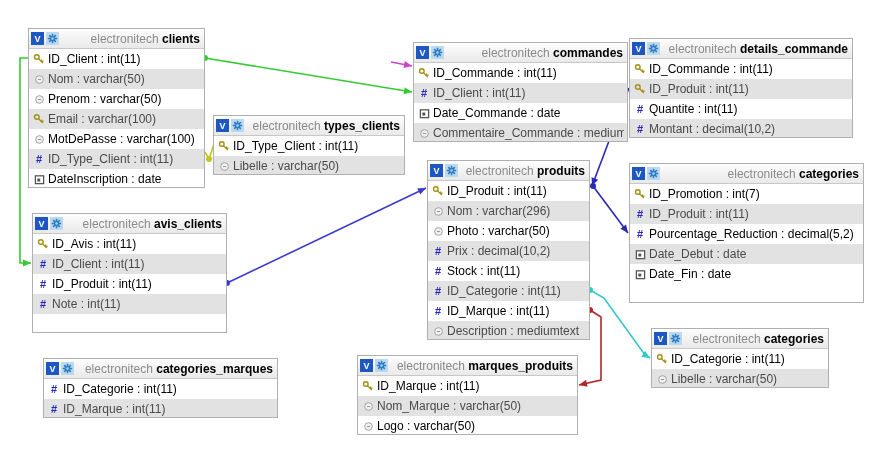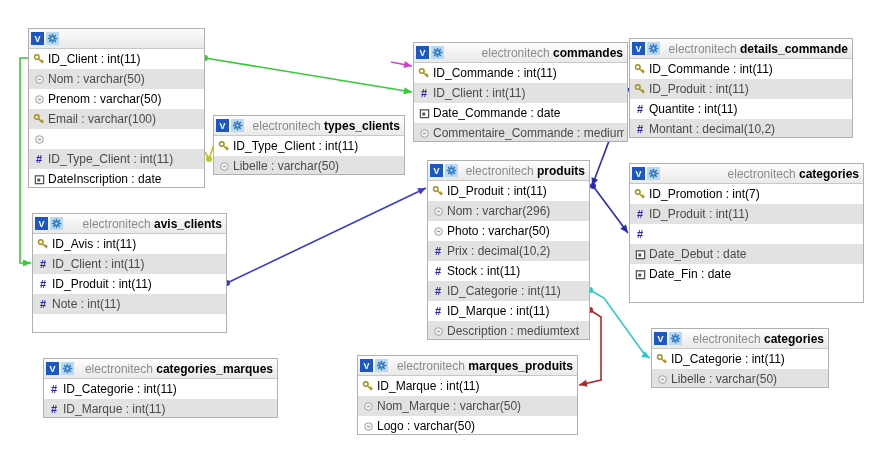--- a/index.html
+++ b/index.html
@@ -75,20 +75,21 @@
             <g fill="#2e7cc4">
               <rect x="6" y="1" width="2" height="12"></rect>
               <rect x="1" y="6" width="12" height="2"></rect>
               <rect x="6" y="1" width="2" height="12" transform="rotate(45 7 7)"></rect>
               <rect x="6" y="1" width="2" height="12" transform="rotate(-45 7 7)"></rect>
               <circle cx="7" cy="7" r="3.4"></circle>
             </g>
             <circle cx="7" cy="7" r="1.5" fill="#bcd9ef"></circle>
           </svg>
         </span>
+        <span class="t-title"><span>electronitech </span><b>clients</b></span>
       </div>
       <div>
         <div class="t-row">
           <span class="f-icon">
             <svg width="12" height="12" viewBox="0 0 12 12">
               <circle cx="3.8" cy="4" r="2.3" fill="none" stroke="#a59016" stroke-width="1.4"></circle>
               <path d="M5.5 5.7 L9.8 10 M7.8 8 L9.2 6.6 M9 9.2 L10.4 7.8" stroke="#a59016" stroke-width="1.3" fill="none"></path>
             </svg>
           </span>
           <span class="f-label">ID_Client : int(11)</span>
@@ -120,20 +121,21 @@
           </span>
           <span class="f-label">Email : varchar(100)</span>
         </div>
         <div class="t-row">
           <span class="f-icon">
             <svg width="11" height="11" viewBox="0 0 12 12">
               <circle cx="6" cy="6" r="4.2" fill="#f2f2f2" stroke="#9a9a9a"></circle>
               <path d="M4.3 6 h3.4" stroke="#9a9a9a" stroke-width="1.2"></path>
             </svg>
           </span>
+          <span class="f-label">MotDePasse : varchar(100)</span>
         </div>
         <div class="t-row">
           <span class="f-icon">
             <span class="hash">#</span>
           </span>
           <span class="f-label">ID_Type_Client : int(11)</span>
         </div>
         <div class="t-row">
           <span class="f-icon">
             <svg width="11" height="11" viewBox="0 0 12 12">
@@ -475,20 +477,21 @@
         <div class="t-row">
           <span class="f-icon">
             <span class="hash">#</span>
           </span>
           <span class="f-label">ID_Produit : int(11)</span>
         </div>
         <div class="t-row">
           <span class="f-icon">
             <span class="hash">#</span>
           </span>
+          <span class="f-label">Pourcentage_Reduction : decimal(5,2)</span>
         </div>
         <div class="t-row">
           <span class="f-icon">
             <svg width="11" height="11" viewBox="0 0 12 12">
               <rect x="1.5" y="2" width="9" height="8.5" fill="#fff" stroke="#555" stroke-width="1.4"></rect>
               <rect x="3.6" y="5" width="3.2" height="3.2" fill="#555"></rect>
             </svg>
           </span>
           <span class="f-label">Date_Debut : date</span>
         </div>

